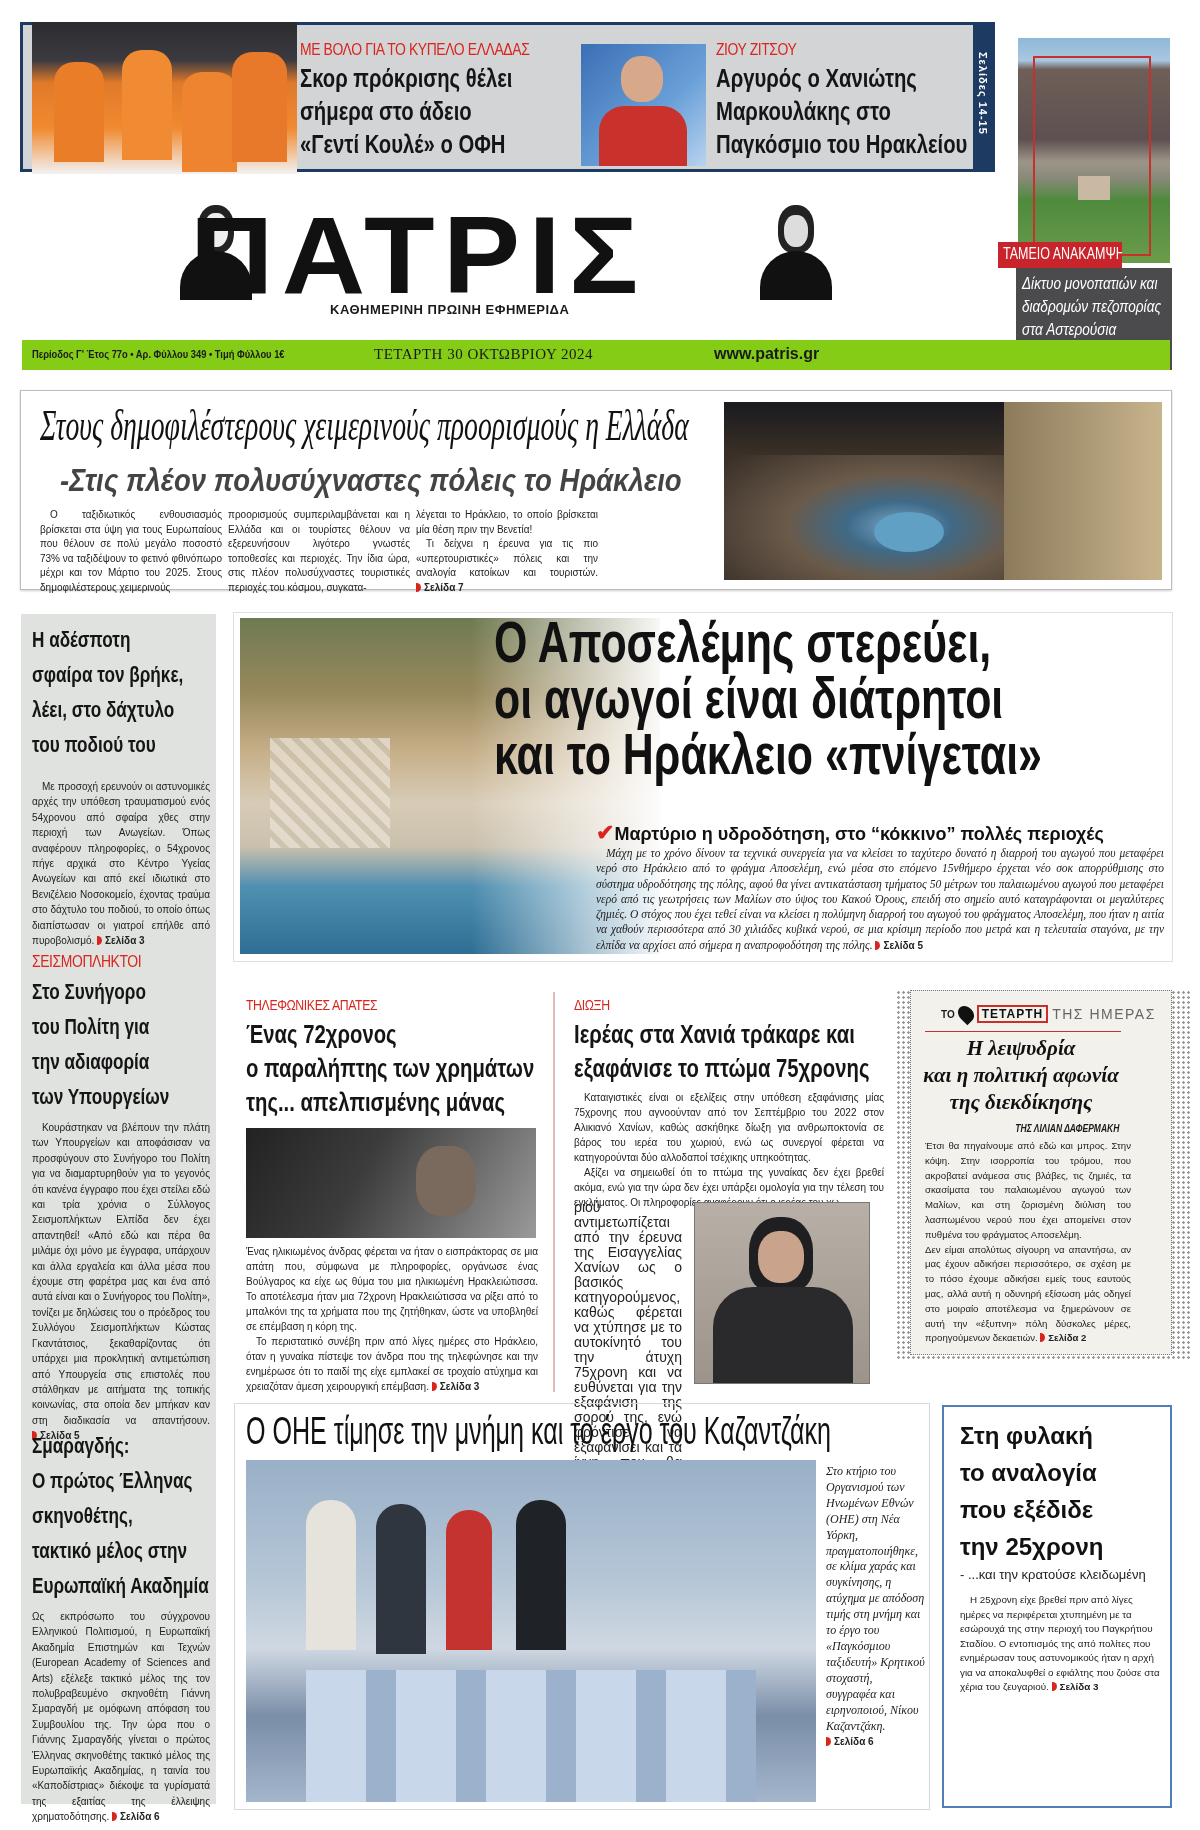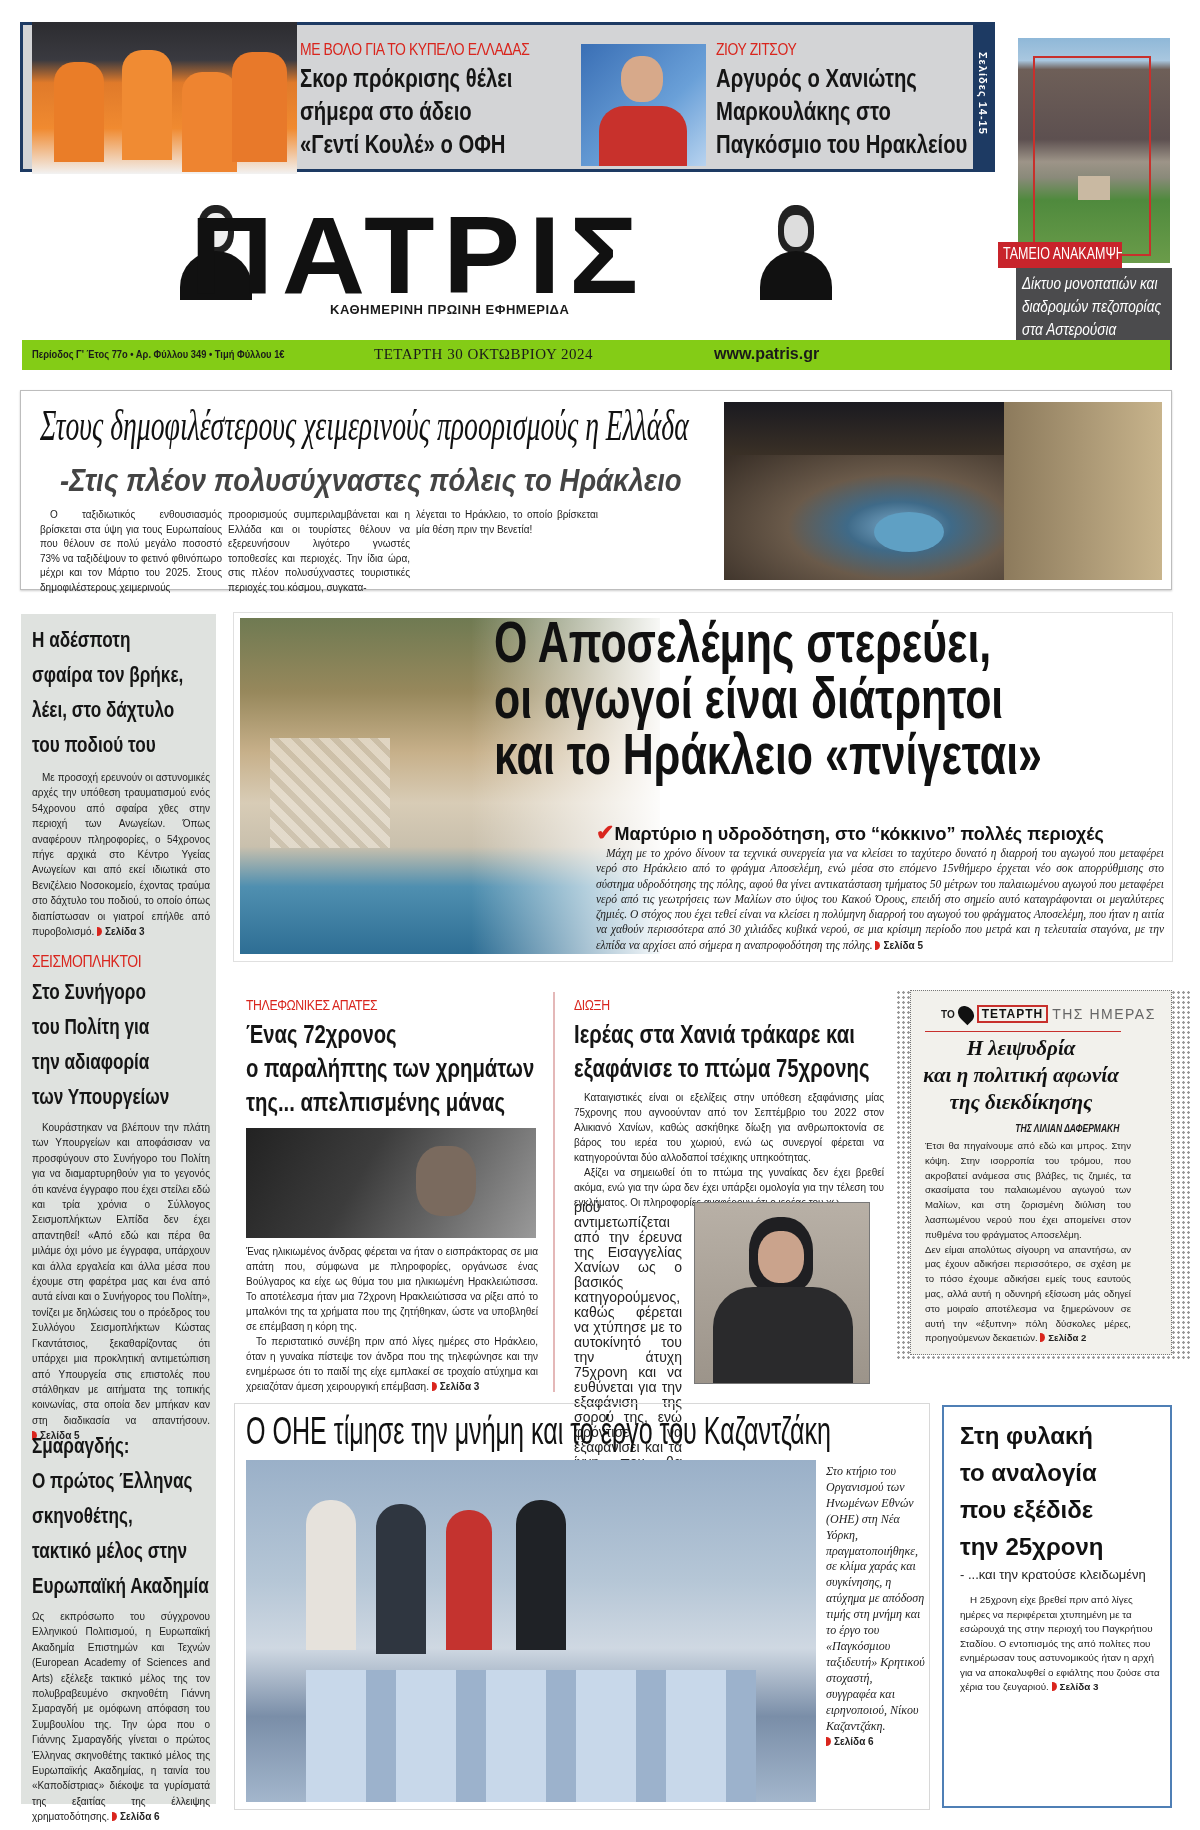--- a/index.html
+++ b/index.html
@@ -98,37 +98,38 @@
 <div class="abs" style="left:40px;top:400px;font-family:'Liberation Serif',serif;font-style:italic;font-size:44px;white-space:nowrap;transform:scaleX(.63);transform-origin:left top;color:#111">Στους δημοφιλέστερους χειμερινούς προορισμούς η Ελλάδα</div>
 <div class="abs" style="left:60px;top:462px;font-style:italic;font-weight:bold;font-size:32px;color:#444;white-space:nowrap;transform:scaleX(.86);transform-origin:left top">-Στις πλέον πολυσύχναστες πόλεις το Ηράκλειο</div>
 <div class="abs body" style="left:40px;top:508px;width:182px;font-size:10px;line-height:14.5px">
     <p>Ο ταξιδιωτικός ενθουσιασμός βρίσκεται στα ύψη για τους Ευρωπαίους που θέλουν σε πολύ μεγάλο ποσοστό 73% να ταξιδέψουν το φετινό φθινόπωρο μέχρι και τον Μάρτιο του 2025. Στους δημοφιλέστερους χειμερινούς</p>
   </div>
 <div class="abs body" style="left:228px;top:508px;width:182px;font-size:10px;line-height:14.5px">
     <p style="text-indent:0">προορισμούς συμπεριλαμβάνεται και η Ελλάδα και οι τουρίστες θέλουν να εξερευνήσουν λιγότερο γνωστές τοποθεσίες και περιοχές. Την ίδια ώρα, στις πλέον πολυσύχναστες τουριστικές περιοχές του κόσμου, συγκατα-</p>
   </div>
 <div class="abs body" style="left:416px;top:508px;width:182px;font-size:10px;line-height:14.5px">
   <p style="text-indent:0">λέγεται το Ηράκλειο, το οποίο βρίσκεται μία θέση πριν την Βενετία!</p>
+  <p><span>Τι δείχνει η έρευνα για τις πιο «υπερτουριστικές» πόλεις και την αναλογία κατοίκων και τουριστών.</span> <span class="pageref">Σελίδα 7</span></p>
 </div>
 <div class="abs photo" style="left:724px;top:402px;width:438px;height:178px;background:radial-gradient(ellipse at 40% 70%,#7aa9c9 0,#3f6a88 14%,#6a5a4a 30%,#3a3028 60%,#1f1b18 100%)">
   <div style="position:absolute;left:0;top:0;width:100%;height:30%;background:linear-gradient(180deg,#1a1a20,#3a3026)"></div>
   <div style="position:absolute;left:280px;top:0;width:158px;height:178px;background:linear-gradient(90deg,#8c7a5c,#c8b48c)"></div>
   <div style="position:absolute;left:150px;top:110px;width:70px;height:40px;background:#5fa0c4;border-radius:50%"></div>
 </div>
 
 <div class="abs greybox" style="left:21px;top:614px;width:195px;height:1190px"></div>
 
 <div class="abs" style="left:32px;top:622px;width:178px">
   <div class="hd" style="font-size:22px;line-height:35px">
     <div>Η αδέσποτη</div>
     <div>σφαίρα τον βρήκε,</div>
     <div>λέει, στο δάχτυλο</div>
     <div>του ποδιού του</div>
   </div>
-  <div class="body" style="font-size:10px;line-height:15.4px;margin-top:8px">
+  <div class="body" style="font-size:10px;line-height:15.4px;margin-top:17px">
     <p><span>Με προσοχή ερευνούν οι αστυνομικές αρχές την υπόθεση τραυματισμού ενός 54χρονου από σφαίρα χθες στην περιοχή των Ανωγείων. Όπως αναφέρουν πληροφορίες, ο 54χρονος πήγε αρχικά στο Κέντρο Υγείας Ανωγείων και από εκεί ιδιωτικά στο Βενιζέλειο Νοσοκομείο, έχοντας τραύμα στο δάχτυλο του ποδιού, το οποίο όπως διαπίστωσαν οι γιατροί επήλθε από πυροβολισμό.</span> <span class="pageref">Σελίδα 3</span></p>
   </div>
 </div>
 
 <div class="abs" style="left:32px;top:952px;width:178px">
   <span class="kicker" style="font-size:17px">ΣΕΙΣΜΟΠΛΗΚΤΟΙ</span>
   <div class="hd" style="font-size:22px;line-height:35px;margin-top:2px">
     <div>Στο Συνήγορο</div>
     <div>του Πολίτη για</div>
     <div>την αδιαφορία</div>

